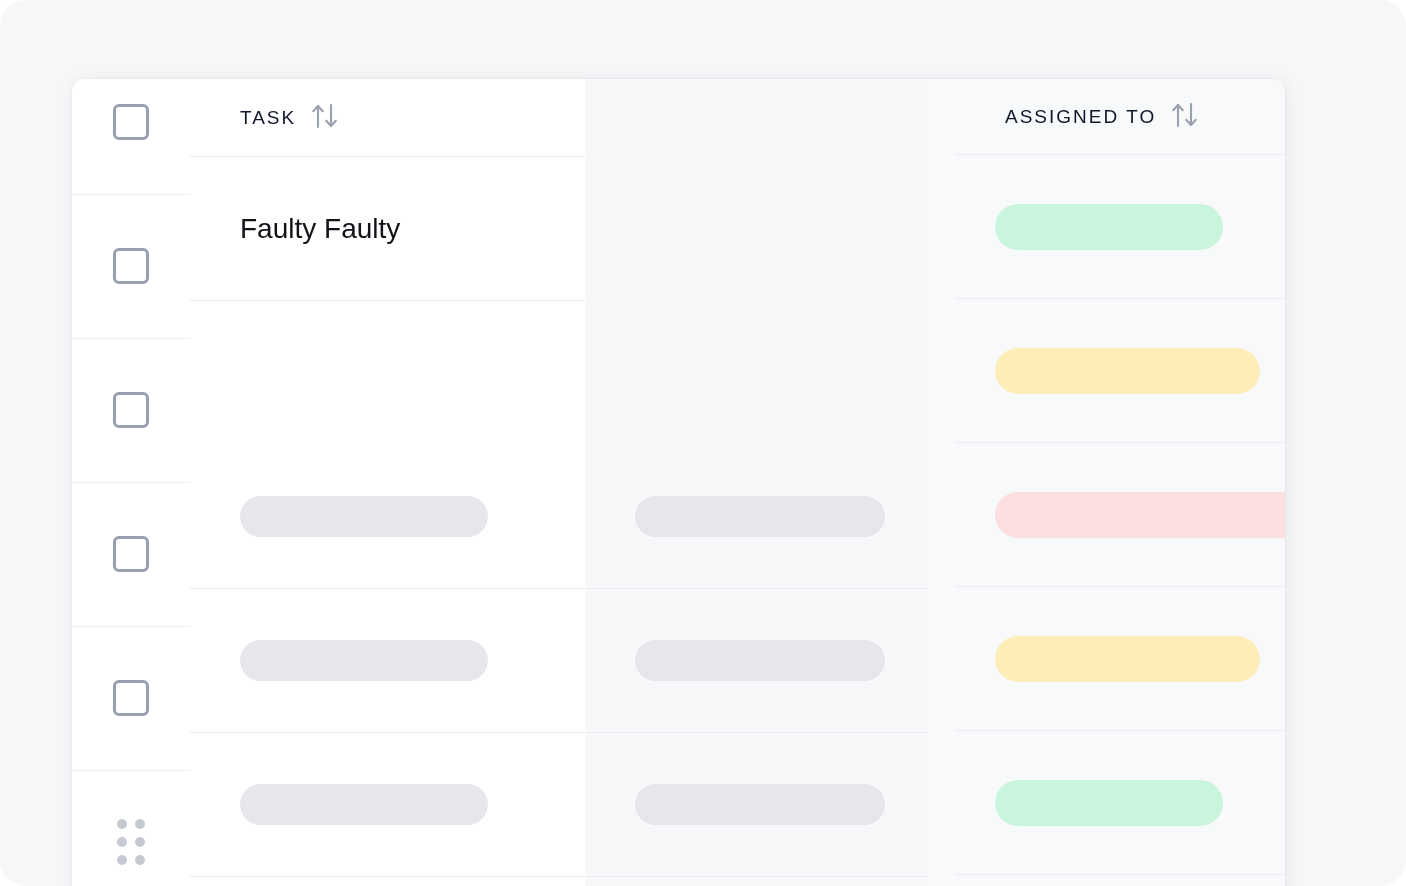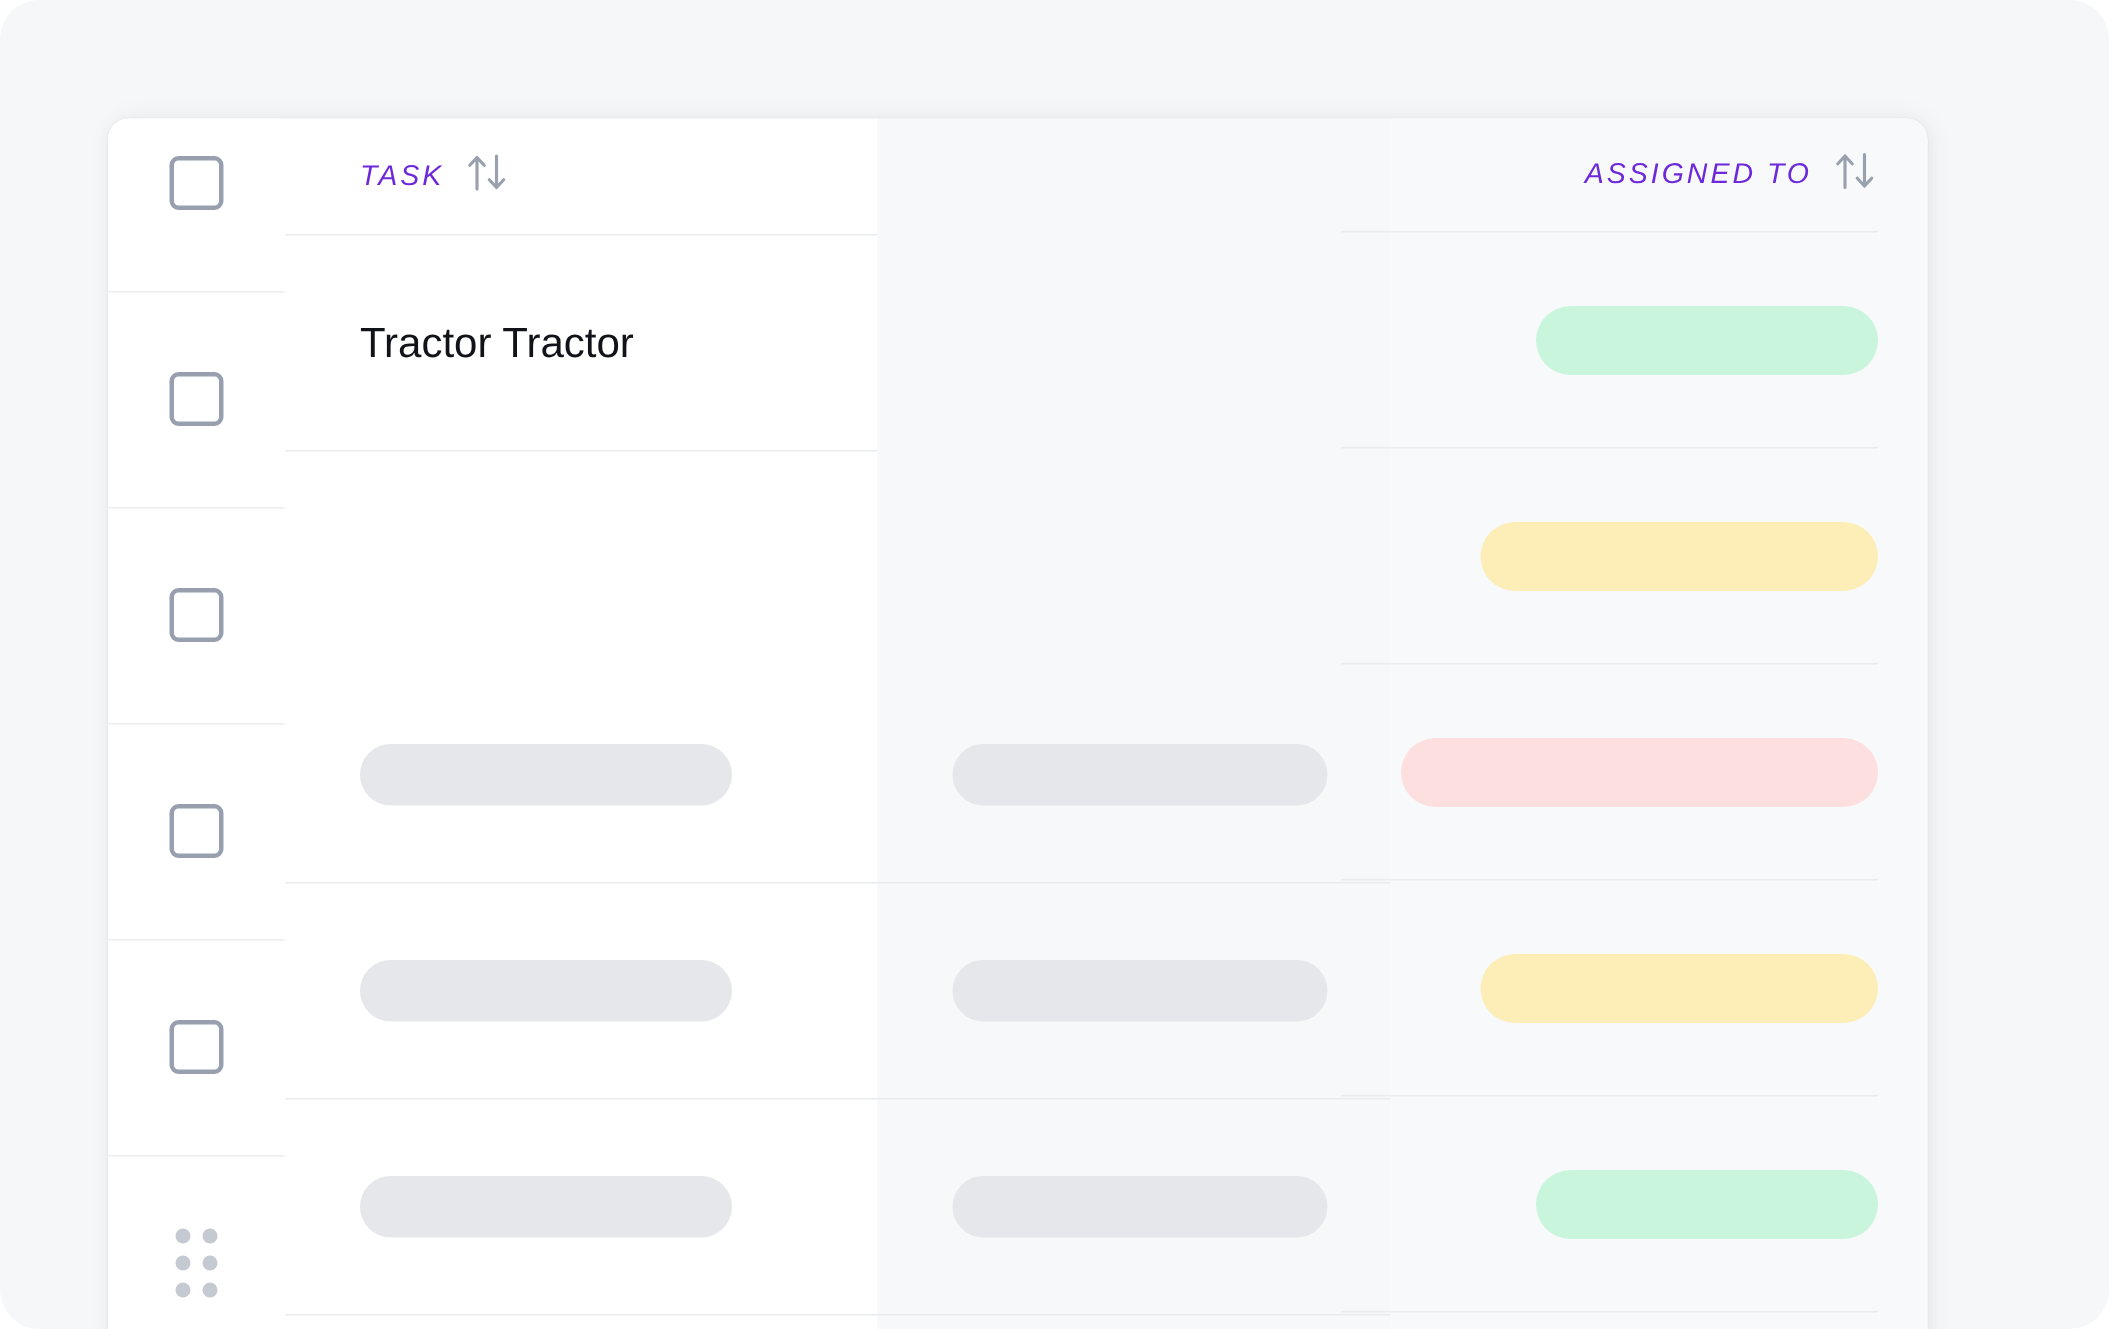--- a/index.html
+++ b/index.html
@@ -110,40 +110,39 @@
   }
 
   .hcell, .cell {
     position: absolute;
     box-sizing: border-box;
   }
 
   
   .c-task     { left: 0px;   width: 395px; }
   .c-timeline { left: 395px; width: 342px; }
-  .c-assigned { left: 704px; width: 358px; justify-content: flex-end; }
+  .c-assigned { left: 765px; width: 358px; }
 
   
   .hcell {
     top: 0;
     height: 78px;
     display: flex;
     align-items: center;
     gap: 14px;
     padding-left: 50px;
     border-bottom: 1px solid #e9ebef;
   }
   .hcell.c-assigned { height: 76px; }
   .header-label {
     font-size: 19px;
     letter-spacing: 2.0px;
-    color: #6d28d9;
+    color: #0f172a;
     font-weight: 400;
     white-space: nowrap;
-    font-style: italic;
   }
 
   .sort-icon { display: block; flex: none; }
 
   
   .cell {
     height: 144px;
     display: flex;
     align-items: center;
     padding-left: 50px;
@@ -234,21 +233,21 @@
         <span class="header-label">ASSIGNED TO</span>
         <span class="sort-icon">
           <svg width="30" height="28" viewBox="0 0 30 28" fill="none" aria-hidden="true">
             <path d="M8 25 V4 M8 4 L3.2 9.2 M8 4 L12.8 9.2" stroke="#9aa1ae" stroke-width="2.1" stroke-linecap="round" stroke-linejoin="round"></path>
             <path d="M21 3 V24 M21 24 L16.2 18.8 M21 24 L25.8 18.8" stroke="#9aa1ae" stroke-width="2.1" stroke-linecap="round" stroke-linejoin="round"></path>
           </svg>
         </span>
       </div>
 
       <div class="cell c-task" style="top:78px">
-        <span class="cell-text">Tractor Tractor</span>
+        <span class="cell-text">Faulty Faulty</span>
       </div>
       <div class="cell c-assigned" style="top:76px">
         <span class="pill w-green"></span>
       </div>
 
       <div class="cell c-assigned" style="top:220px">
         <span class="pill w-yellow"></span>
       </div>
 
       <div class="cell c-task" style="top:366px">

